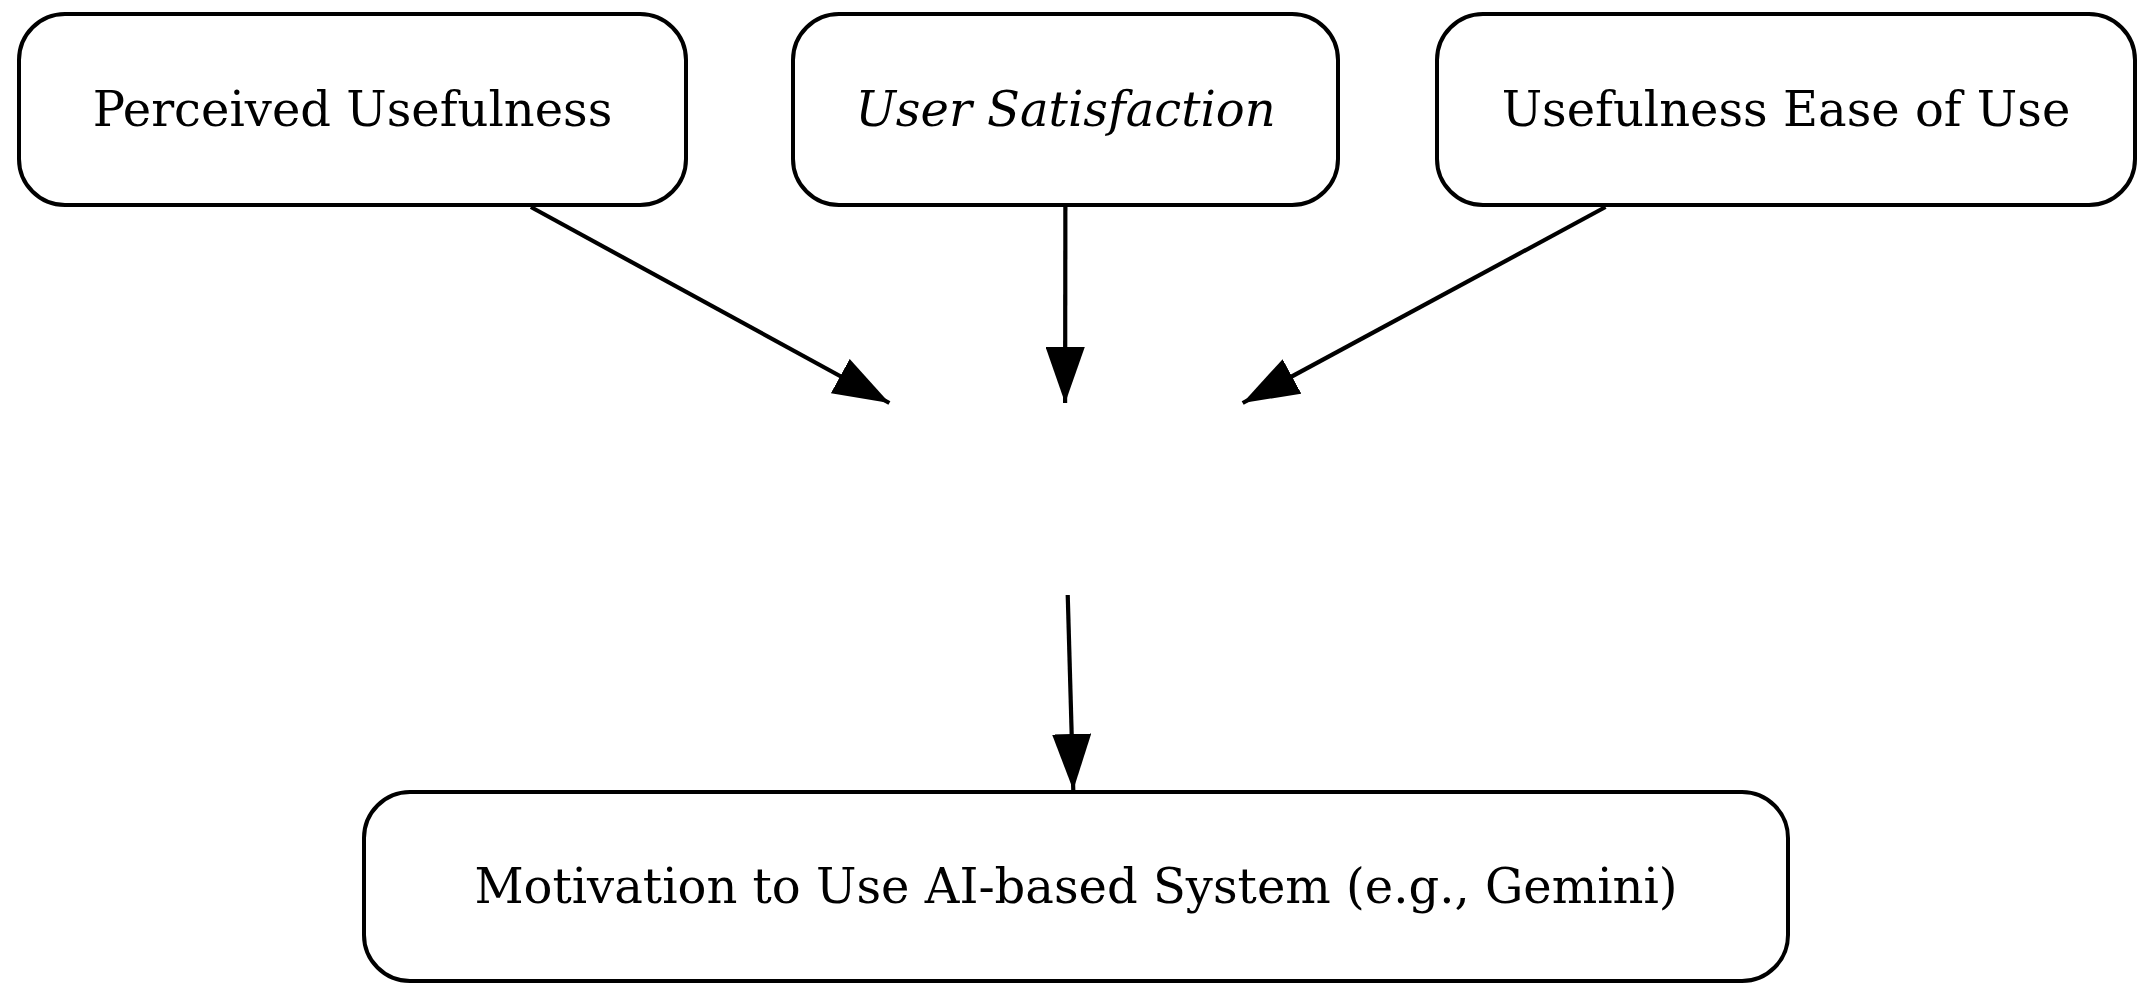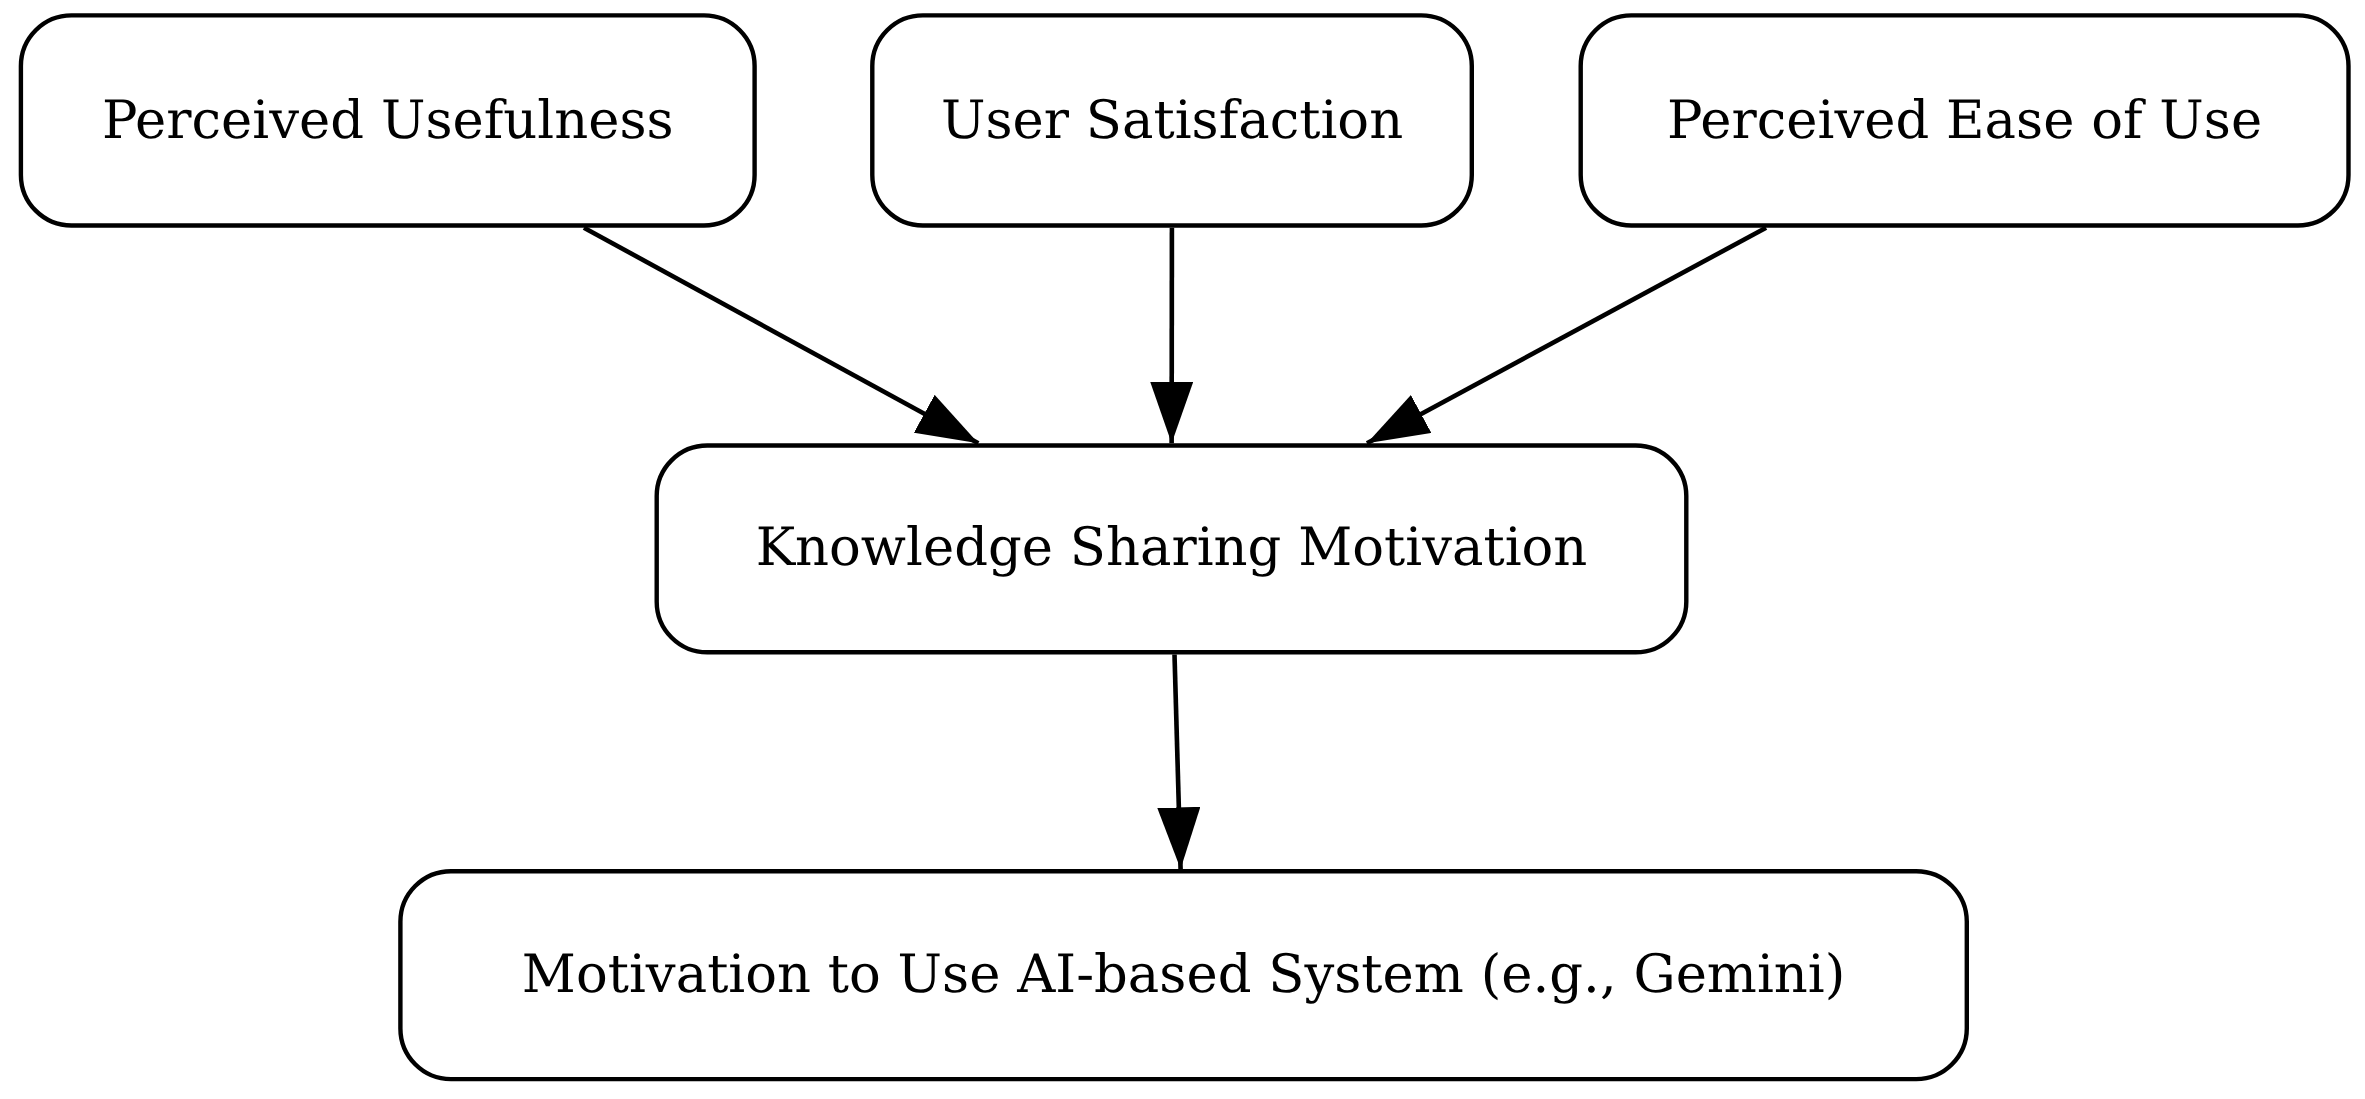--- a/index.html
+++ b/index.html
@@ -37,21 +37,21 @@
     align-items: center;
     justify-content: center;
     text-align: center;
     color: var(--text, #000000);
     font-size: 48px;
     line-height: 1.15;
     padding: 0 20px;
   }
   
   #node-pu     { left: 17px;   top: 12px;  width: 671px;  height: 195px; }
-  #node-us     { left: 791px;  top: 12px;  width: 549px;  height: 195px; }
+  #node-us     { left: 791px;  top: 12px;  width: 549px;  height: 195px; font-style: italic; }
   #node-peou   { left: 1435px; top: 12px;  width: 702px;  height: 195px; }
   #node-ksm    { left: 595px;  top: 403px; width: 940px;  height: 192px; }
   #node-intent { left: 362px;  top: 790px; width: 1428px; height: 193px; }
 </style>
 </head>
 <body>
 
 <div id="canvas">
 
   <svg id="edges-svg" viewBox="0 0 2150 999" xmlns="http://www.w3.org/2000/svg">
@@ -68,24 +68,21 @@
 
   <div class="node" id="node-pu">
     <span>Perceived Usefulness</span>
   </div>
 
   <div class="node" id="node-us">
     <span>User Satisfaction</span>
   </div>
 
   <div class="node" id="node-peou">
-    <span>Perceived Ease of Use</span>
+    <span>Usefulness Ease of Use</span>
   </div>
 
-  <div class="node" id="node-ksm">
-    <span>Knowledge Sharing Motivation</span>
-  </div>
 
   <div class="node" id="node-intent">
     <span>Motivation to Use AI-based System (e.g., Gemini)</span>
   </div>
 
 </div>
 
 </body></html>

